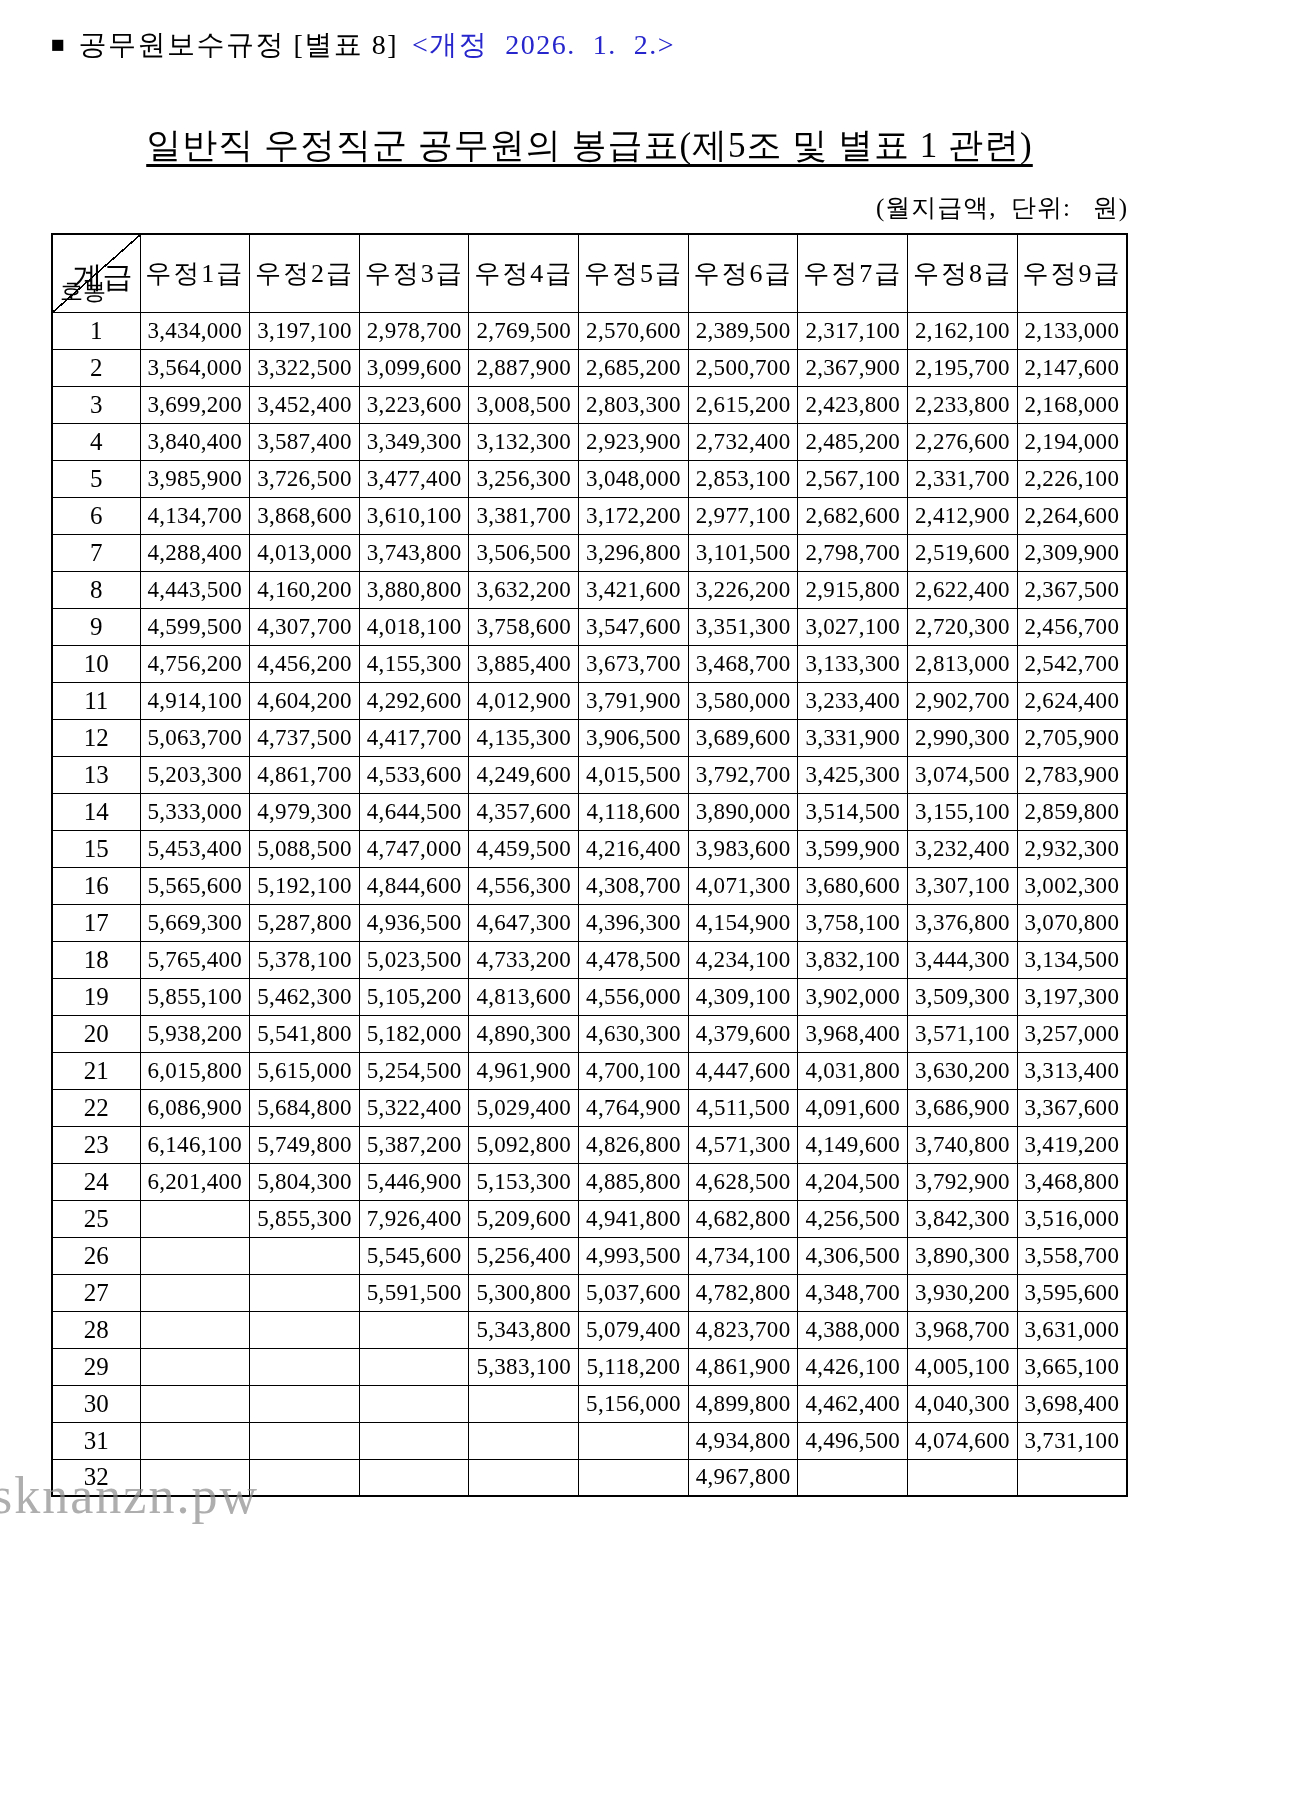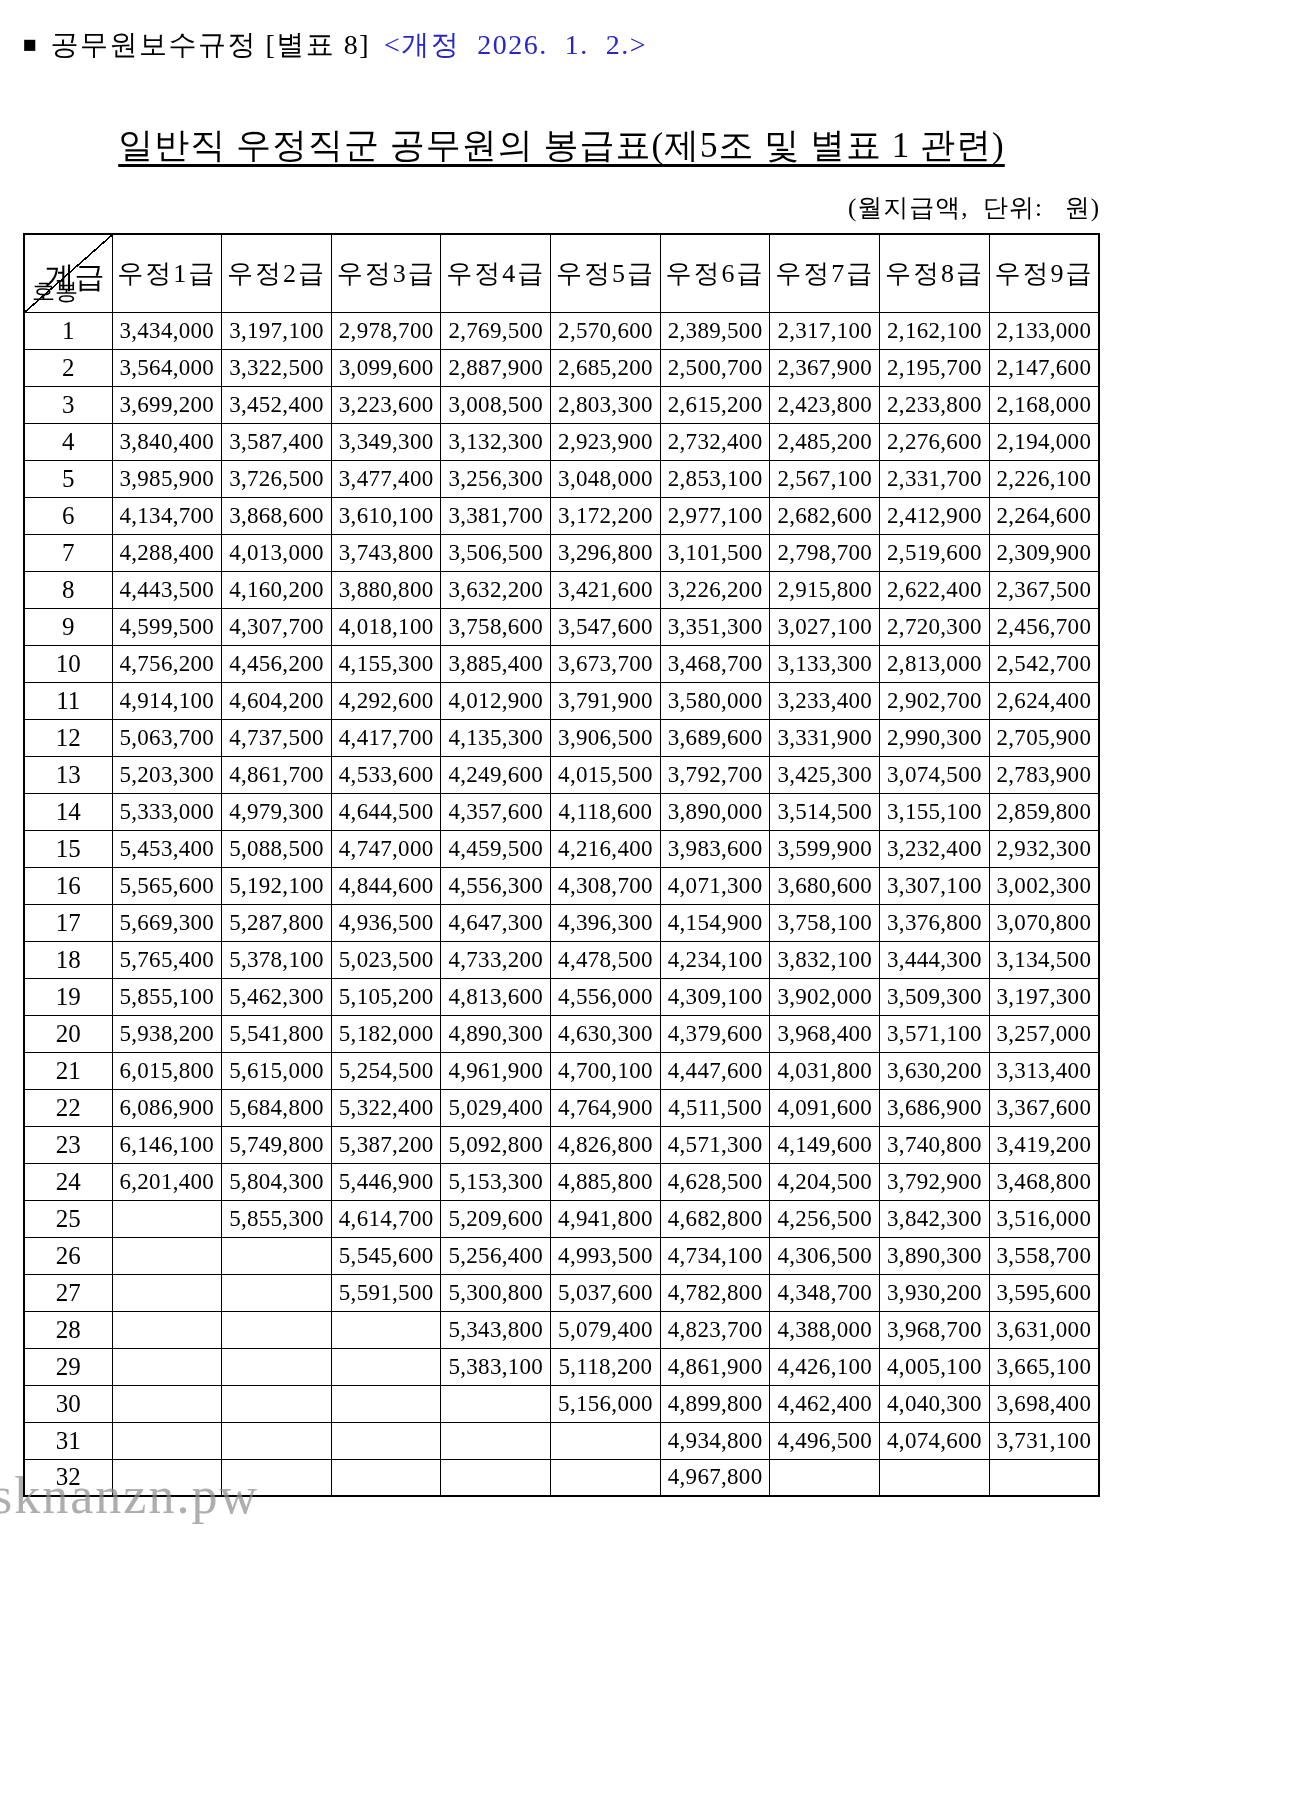--- a/index.html
+++ b/index.html
@@ -5,21 +5,21 @@
   * { margin: 0; padding: 0; box-sizing: border-box; }
   html, body { background: #ffffff; }
   body {
     width: 1294px; height: 1818px;
     font-family: "Liberation Serif", "DejaVu Serif", serif;
     color: #000;
     position: relative;
     overflow: hidden;
   }
   .page { position: relative; width: 1294px; height: 1818px; padding: 26px 0 0 23px; }
-  .content { width: 995px; }
+  .content { width: 995px; margin-left: 28px; }
 
   .doc-header { font-size: 28px; letter-spacing: 1.5px; white-space: pre; }
   .bullet { font-size: 23px; position: relative; top: -2px; margin-right: 12px; }
   .doc-title { }
   .revision { color: #2626cc; margin-left: 14px; }
 
   .table-title-wrap { width: 1077px; text-align: center; margin-top: 58px; }
   .table-title {
     font-size: 35px; letter-spacing: 1px;
     text-decoration: underline;
@@ -399,21 +399,21 @@
             <td class="val">4,885,800</td>
             <td class="val">4,628,500</td>
             <td class="val">4,204,500</td>
             <td class="val">3,792,900</td>
             <td class="val">3,468,800</td>
           </tr>
           <tr>
             <td class="grade">25</td>
             <td class="val"></td>
             <td class="val">5,855,300</td>
-            <td class="val">4,614,700</td>
+            <td class="val">7,926,400</td>
             <td class="val">5,209,600</td>
             <td class="val">4,941,800</td>
             <td class="val">4,682,800</td>
             <td class="val">4,256,500</td>
             <td class="val">3,842,300</td>
             <td class="val">3,516,000</td>
           </tr>
           <tr>
             <td class="grade">26</td>
             <td class="val"></td>

